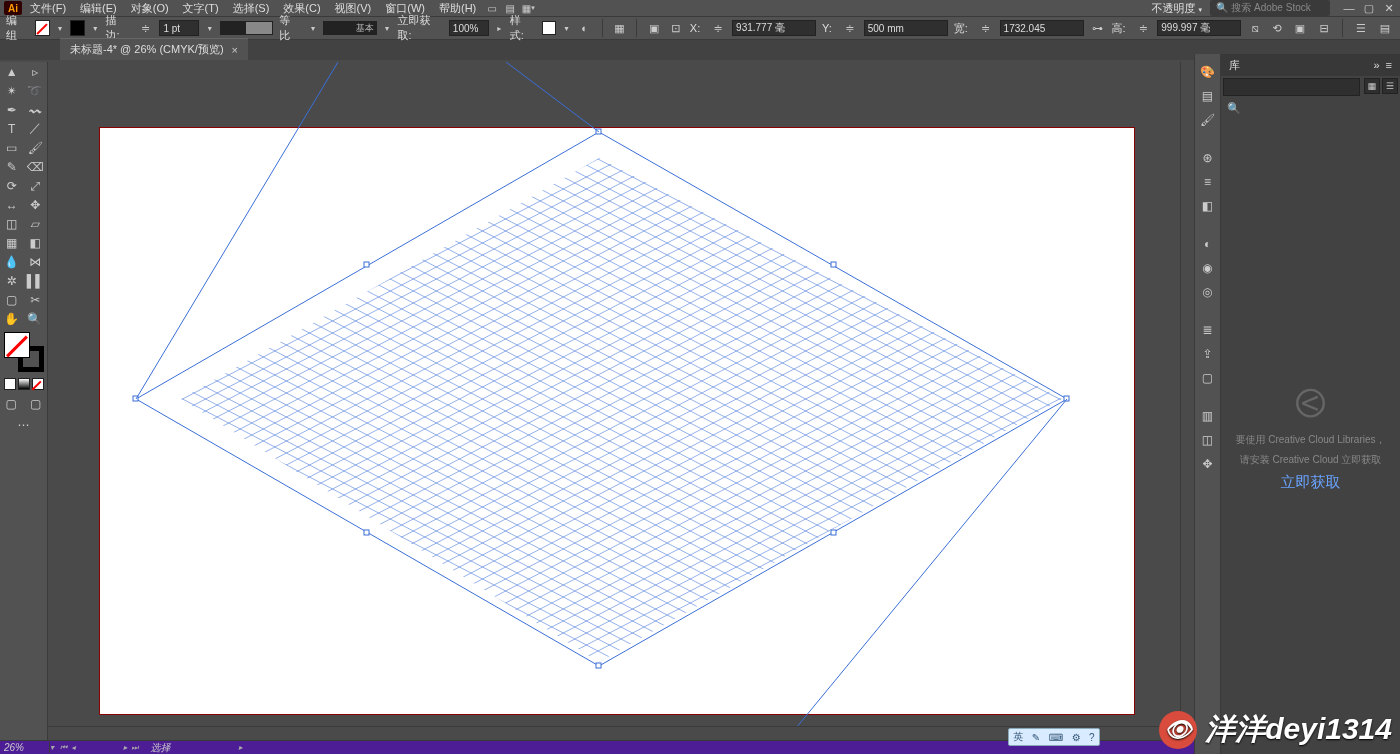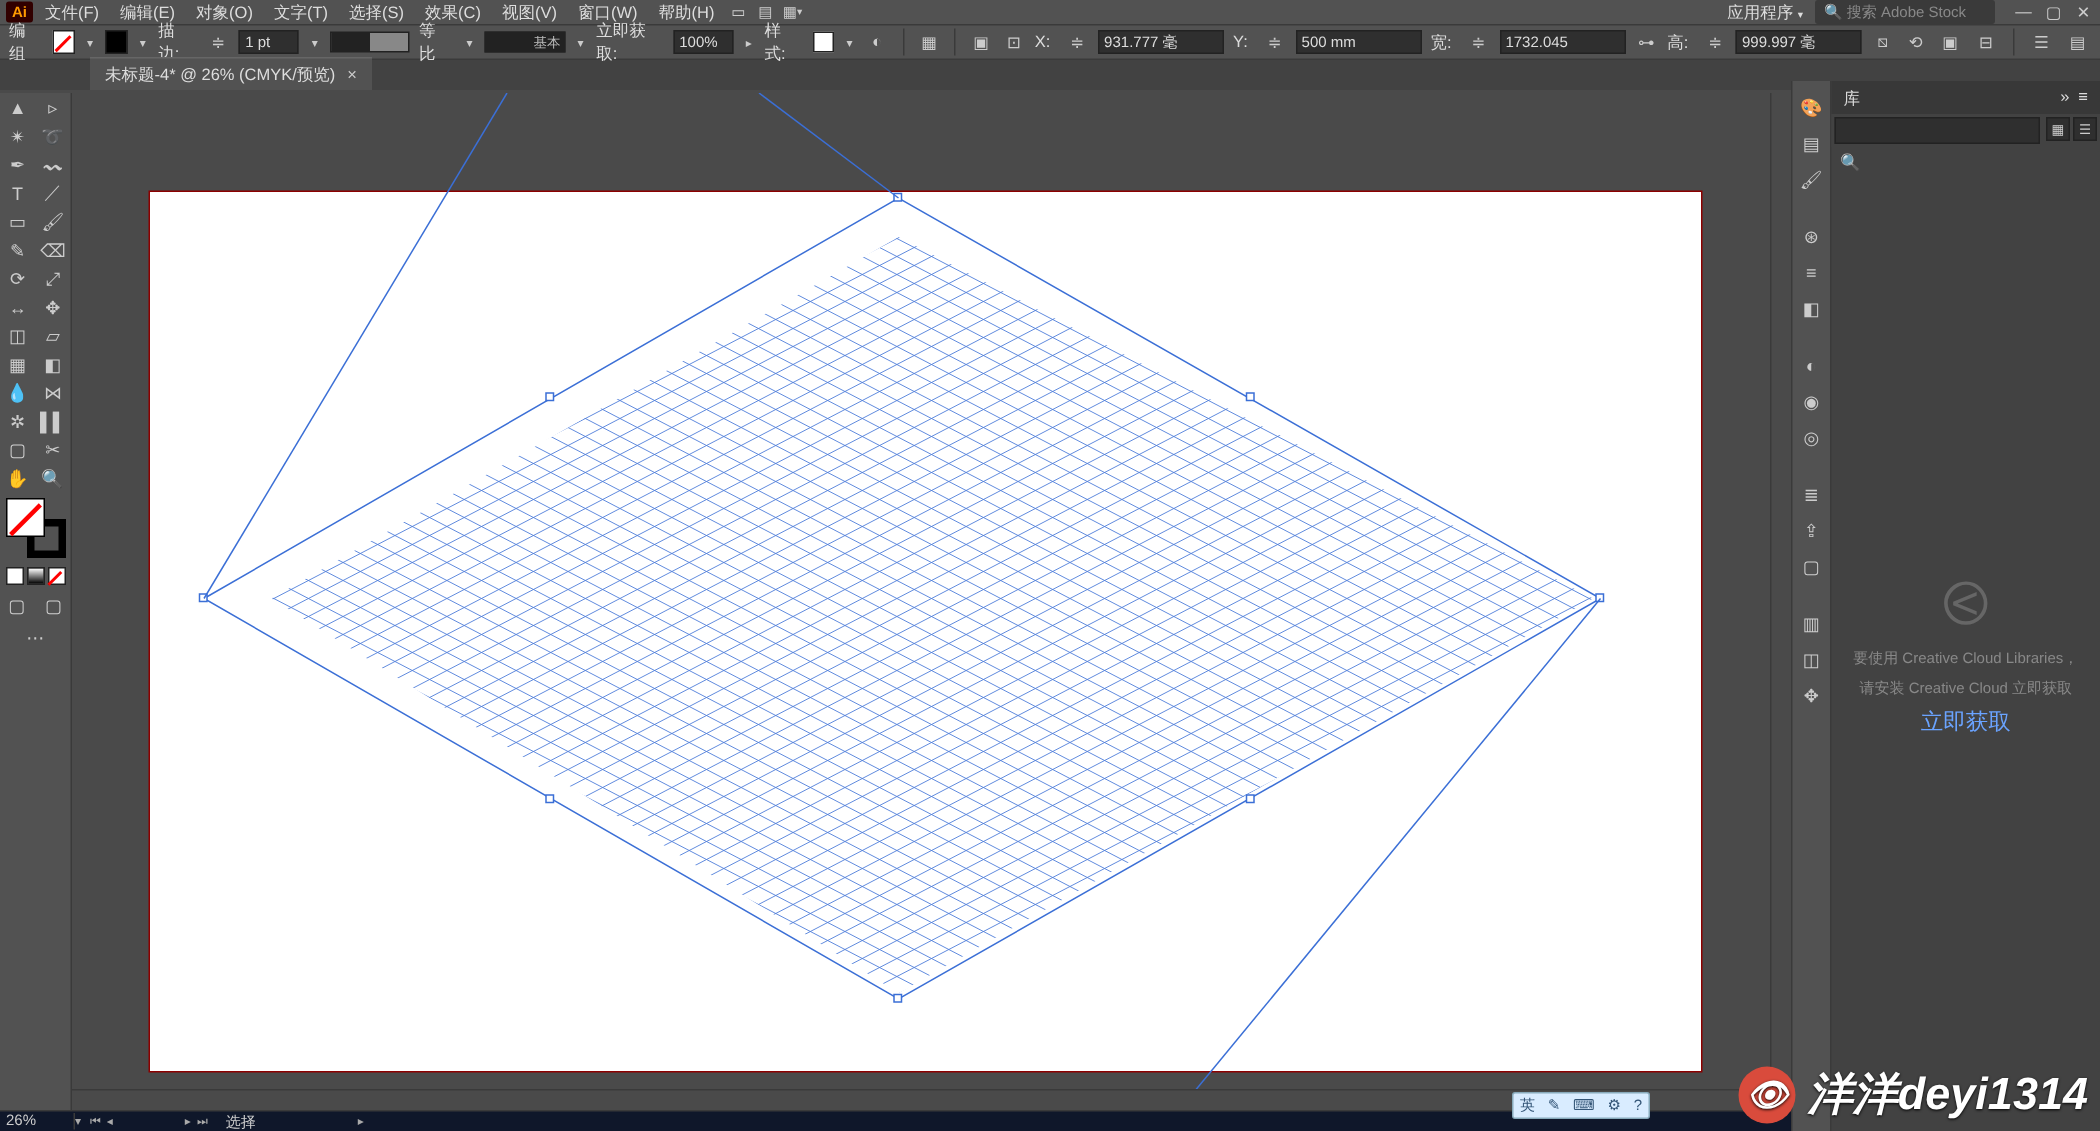--- a/index.html
+++ b/index.html
@@ -74,21 +74,21 @@
 .rp-search-row { height: 22px; background: #424242; display:flex; }
 .rp-dropdown { flex:1; background:#2f2f2f; margin:2px; border:1px solid #222; }
 .rp-btns { display:flex; gap:2px; padding:2px; }
 .rp-btn { width:16px; height:16px; background:#2f2f2f; border:1px solid #222; display:flex; align-items:center; justify-content:center; font-size:9px; color:#ccc; }
 .rp-searchline { height:20px; padding:2px 6px; color:#888; display:flex; align-items:center; gap:4px; }
 .rp-body { flex:1; display:flex; flex-direction:column; align-items:center; justify-content:center; color:#888; font-size:10px; text-align:center; gap:6px; }
 .cc-icon { font-size: 40px; color: #666; }
 .cc-link { color: #6aa3ff; cursor:pointer; font-size: 15px; }
 
 
-.statusbar { position: absolute; left:0; right:206px; bottom:0; height:14px; background:#0f172a; border-top:1px solid #3a3a3a; display:flex; align-items:center; font-size:10px; color:#ccc; }
+.statusbar { position: absolute; left:0; right:206px; bottom:0; height:14px; background:#4c1d95; border-top:1px solid #3a3a3a; display:flex; align-items:center; font-size:10px; color:#ccc;font-style:italic; }
 .zoom-box { width:50px; padding:0 4px; border-right:1px solid #3a3a3a; }
 .status-seg { padding: 0 6px; display:flex; align-items:center; gap:4px; }
 .status-arrow { font-size:8px; color:#aaa; }
 
 
 .watermark { position: absolute; right: 8px; bottom: 4px; color: #fff; font-size: 30px; font-weight: bold; font-style: italic; text-shadow: 0 1px 2px #000; display:flex; align-items:center; gap:8px; pointer-events:none; }
 .wm-icon { width: 38px; height: 38px; border-radius: 50%; background: #d94b3c; display:flex; align-items:center; justify-content:center; color:#fff; font-size:22px; }
 
 
 .ime-tray { position:absolute; right: 300px; bottom: 8px; width: 92px; height: 18px; background:#d9ecff; border:1px solid #8ab; display:flex; align-items:center; justify-content:space-around; font-size:10px; color:#357; border-radius:2px; }
@@ -104,21 +104,21 @@
   <div class="menu-item">文字(T)</div>
   <div class="menu-item">选择(S)</div>
   <div class="menu-item">效果(C)</div>
   <div class="menu-item">视图(V)</div>
   <div class="menu-item">窗口(W)</div>
   <div class="menu-item">帮助(H)</div>
   <div class="small-btn">▭</div>
   <div class="small-btn">▤</div>
   <div class="small-btn">▦ <span style="font-size:7px">▾</span></div>
   <div class="spacer"></div>
-  <div class="menu-item"><span>应用程序</span> <span style="font-size:7px">▾</span></div>
+  <div class="menu-item"><span>不透明度</span> <span style="font-size:7px">▾</span></div>
   <div class="search-stock">🔍 <span style="color:#888">搜索 Adobe Stock</span></div>
   <div class="win-controls">
     <span>—</span>
     <span>▢</span>
     <span>✕</span>
   </div>
 </div>
 
 <div class="controlbar">
   <span class="cb-label">编组</span>

